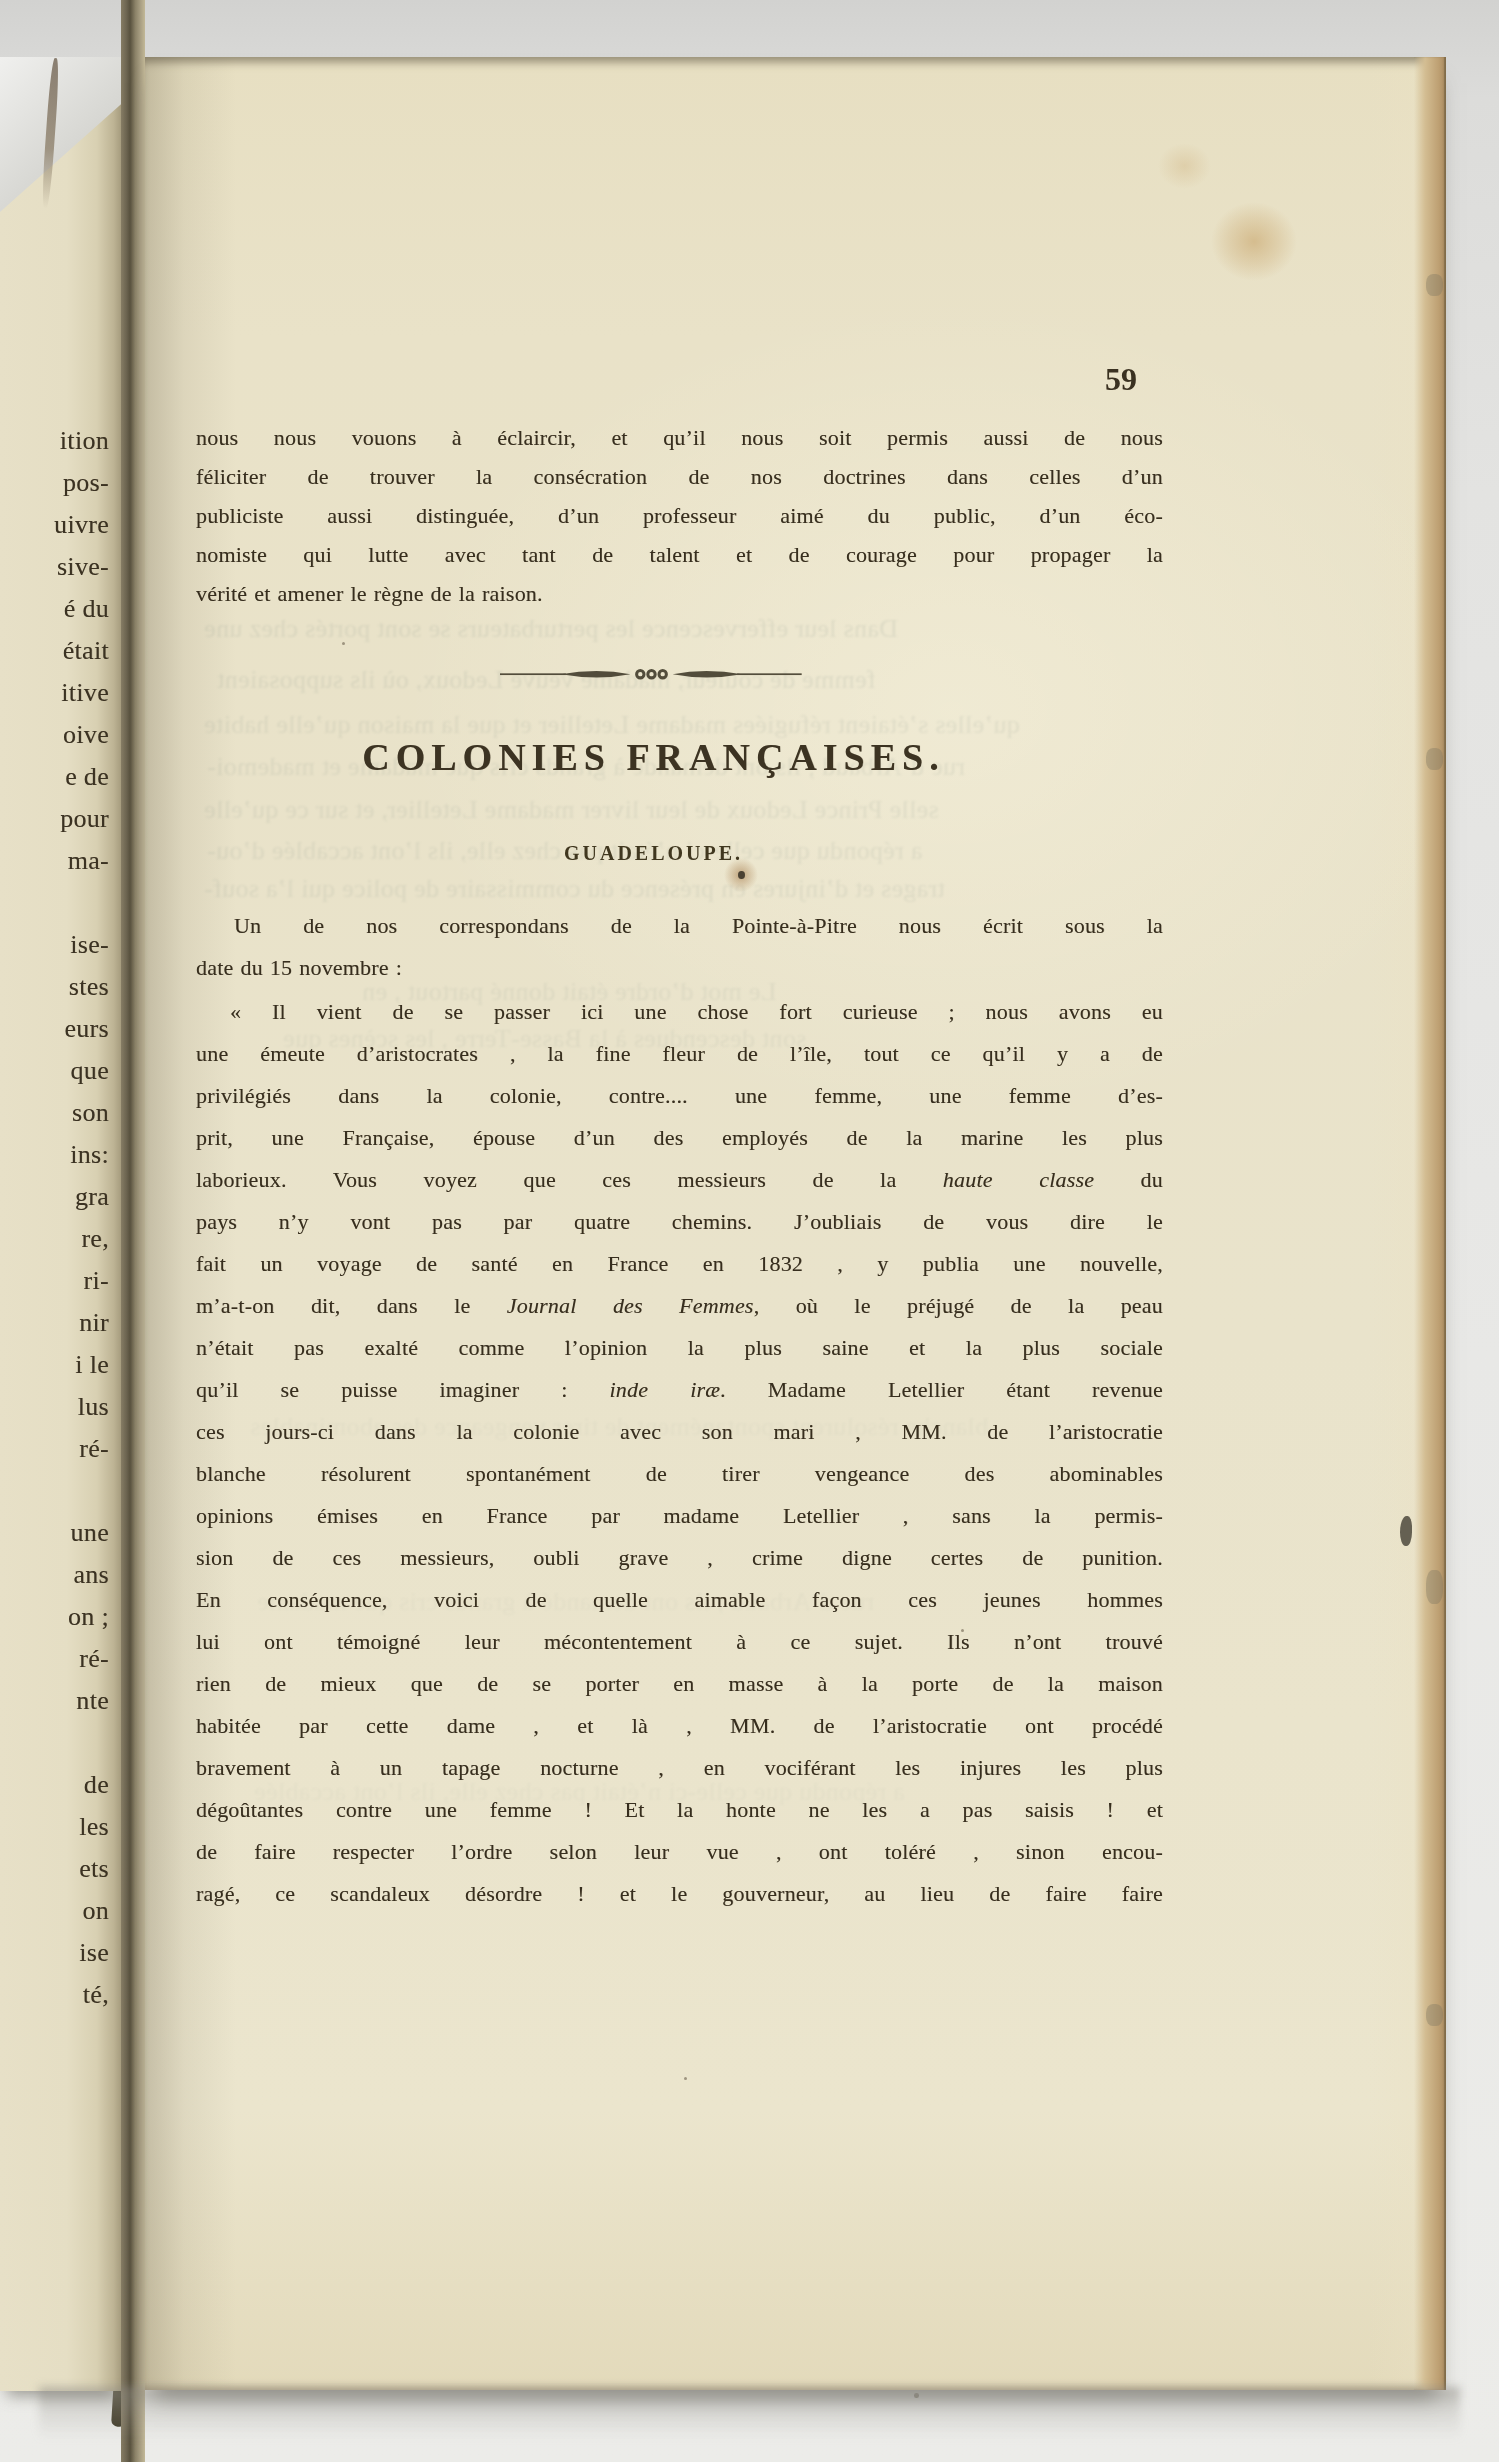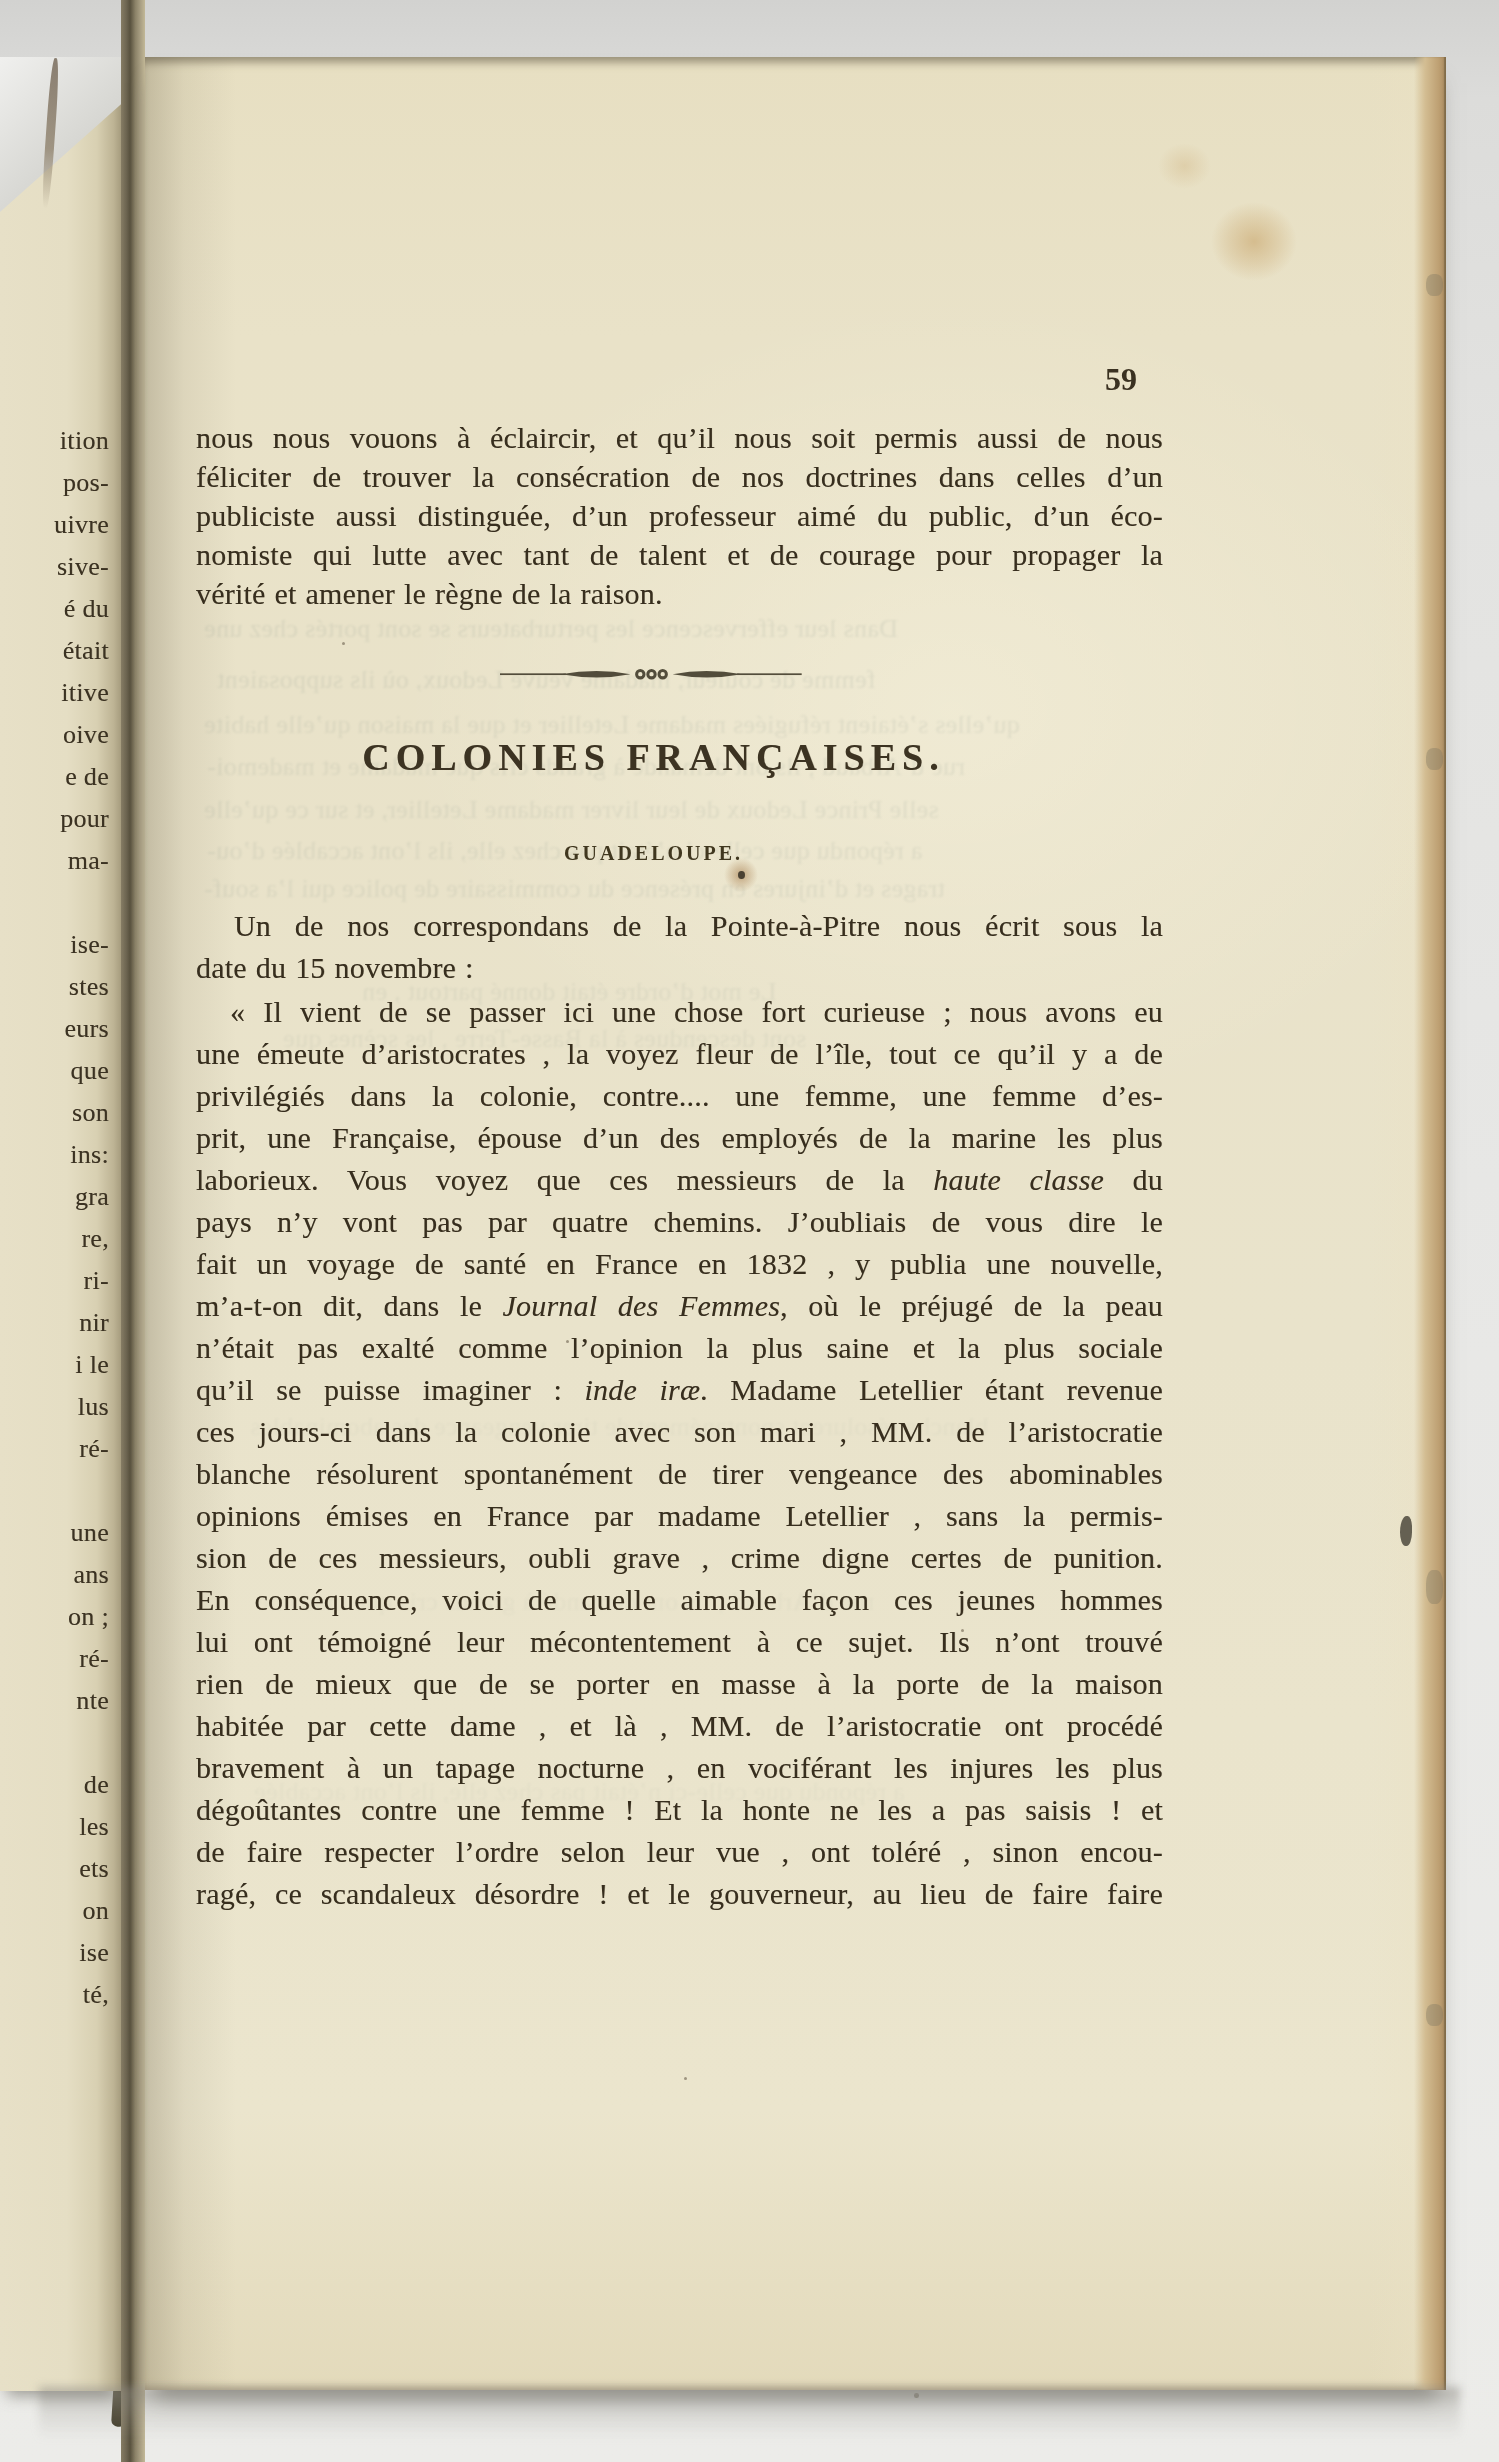--- a/index.html
+++ b/index.html
@@ -40,21 +40,21 @@
   .edge-fleck{position:absolute;right:2.6px;width:17px;height:22.4px;background:#7e7561;opacity:.38;border-radius:40%;}
   .shadow-bottom{position:absolute;left:39px;top:2387px;width:1421px;height:53px;
       background:linear-gradient(180deg,rgba(140,138,130,.55),rgba(160,158,152,.25) 45%,transparent);
       filter:blur(4px);}
   
   .ink{color:#372e1e;text-shadow:0.3px 0.3px 0 rgba(56,46,30,.35);}
   .running-head{position:absolute;left:51px;top:309px;width:967px;height:34px;}
   .rh-title{position:absolute;left:0;right:0;text-align:center;font-size:22px;letter-spacing:2.3px;
       color:#41382a;font-weight:bold;text-shadow:0.3px 0.3px 0 rgba(56,46,30,.3);}
   .rh-num{position:absolute;right:26px;top:-5.3px;font-size:32px;font-weight:bold;color:#3a3121;}
-  .textcol{position:absolute;left:51px;width:967px;font-size:30px;letter-spacing:0.2px;word-spacing:1.3px;}
+  .textcol{position:absolute;left:51px;width:967px;font-size:22px;letter-spacing:0.2px;word-spacing:1.3px;}
   .tl{height:var(--lh);line-height:var(--lh);text-align:justify;text-align-last:justify;overflow:hidden;white-space:normal;}
   .tl.nl{text-align-last:left;}
   .tl .it{font-style:italic;}
   #para-top{top:361px;--lh:39px;}
   #intro{top:848px;--lh:42px;}
   #letter{top:934px;--lh:42px;}
   .ornament{position:absolute;left:355px;top:609px;width:303px;height:16px;}
   .sec-title{position:absolute;left:0;right:284px;top:678px;text-align:center;margin:0;
       font-size:38px;font-weight:bold;letter-spacing:6px;color:#3c3322;
       text-shadow:0.3px 0.3px 0 rgba(56,46,30,.35);}
@@ -191,21 +191,21 @@
 
     <h1 class="sec-title">COLONIES FRANÇAISES.</h1>
     <h2 class="sec-sub">GUADELOUPE.</h2>
 
     <div class="textcol ink" id="intro">
         <div class="tl" style="text-indent: 38px;"><span>Un de nos correspondans de la Pointe-à-Pitre nous écrit sous la</span></div>
         <div class="tl nl"><span>date du 15 novembre :</span></div>
       </div>
     <div class="textcol ink" id="letter">
         <div class="tl" style="text-indent: 34px;"><span>« Il vient de se passer ici une chose fort curieuse ; nous avons eu</span></div>
-        <div class="tl"><span>une émeute d’aristocrates , la voyez fleur de l’île, tout ce qu’il y a de</span></div>
+        <div class="tl"><span>une émeute d’aristocrates , la fine fleur de l’île, tout ce qu’il y a de</span></div>
         <div class="tl"><span>privilégiés dans la colonie, contre.... une femme, une femme d’es-</span></div>
         <div class="tl"><span>prit, une Française, épouse d’un des employés de la marine les plus</span></div>
         <div class="tl"><span>laborieux. Vous voyez que ces messieurs de la </span><span class="it">haute classe</span><span> du</span></div>
         <div class="tl"><span>pays n’y vont pas par quatre chemins. J’oubliais de vous dire le</span></div>
         <div class="tl"><span>fait un voyage de santé en France en 1832 , y publia une nouvelle,</span></div>
         <div class="tl"><span>m’a-t-on dit, dans le </span><span class="it">Journal des Femmes</span><span>, où le préjugé de la peau</span></div>
         <div class="tl"><span>n’était pas exalté comme l’opinion la plus saine et la plus sociale</span></div>
         <div class="tl"><span>qu’il se puisse imaginer : </span><span class="it">inde iræ</span><span>. Madame Letellier étant revenue</span></div>
         <div class="tl"><span>ces jours-ci dans la colonie avec son mari , MM. de l’aristocratie</span></div>
         <div class="tl"><span>blanche résolurent spontanément de tirer vengeance des abominables</span></div>

